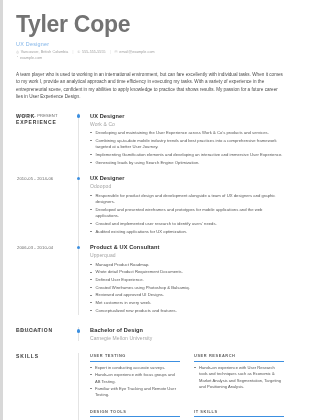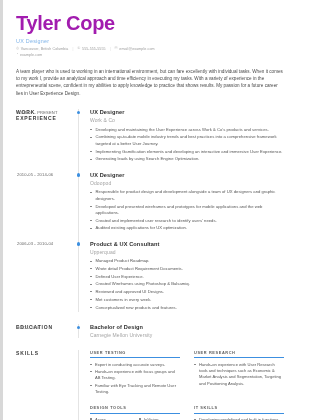--- a/index.html
+++ b/index.html
@@ -13,23 +13,23 @@
     position: relative;
     width: 298px; height: 420px;
     background: #ffffff;
     border-left: 3px solid #d8d8d8;
     overflow: hidden;
   }
   .inner { padding: 12px 14px 0 13px; }
 
   
   .name {
-    font-size: 20px;
+    font-size: 23px;
     font-weight: 700;
-    color: #a21caf;
+    color: #737373;
     letter-spacing: -0.3px;
     line-height: 1.1;
   }
   .role {
     margin-top: 4px;
     font-size: 5.4px;
     color: #7fb3e8;
     letter-spacing: 0.25px;
   }
   .contact-rows { margin-top: 3px; }

